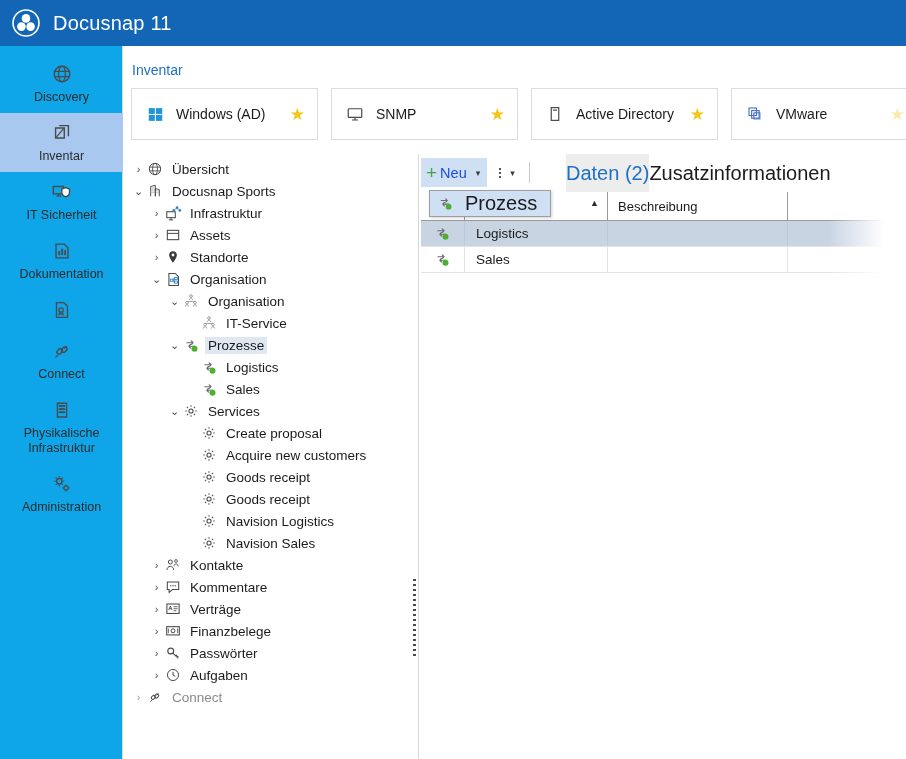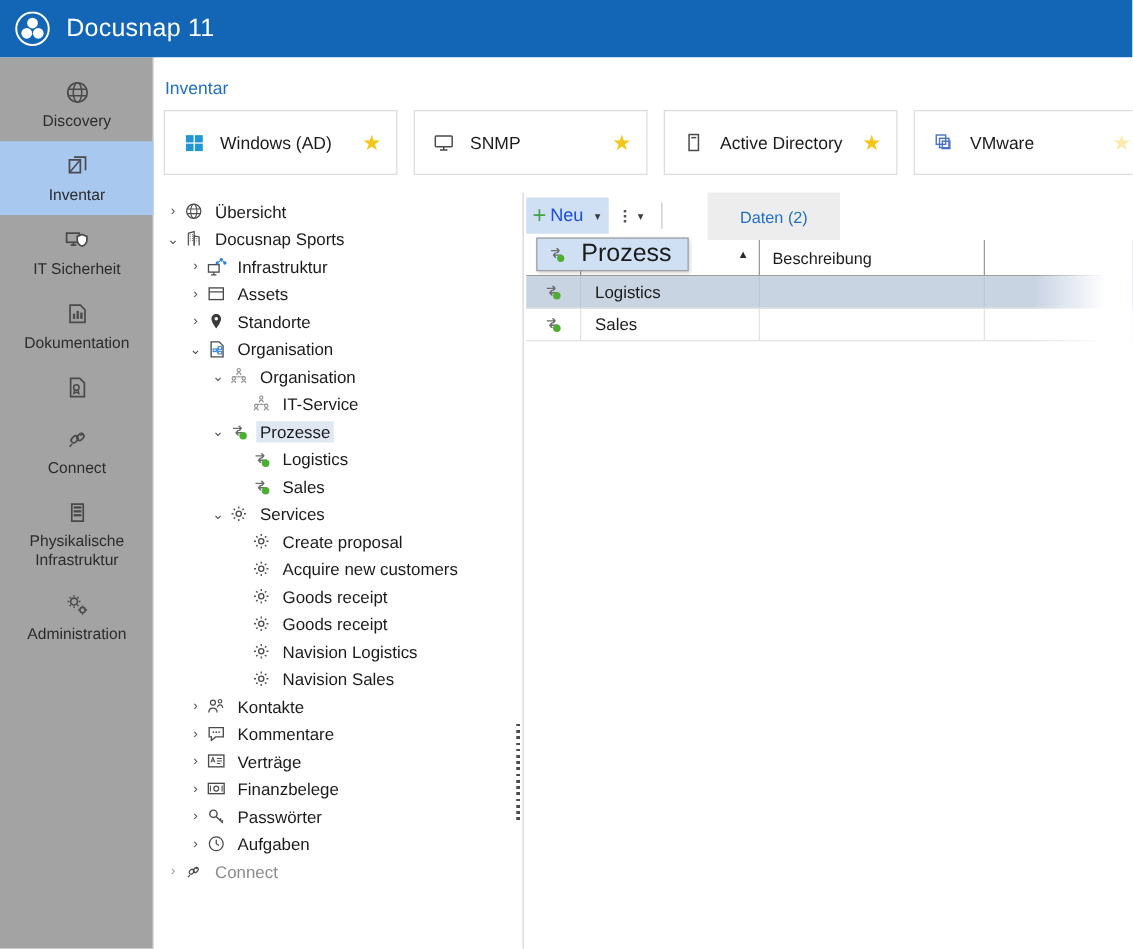--- a/index.html
+++ b/index.html
@@ -21,21 +21,21 @@
   }
   #titlebar .logo { width:28px; height:28px; flex:0 0 28px; }
   #titlebar .apptitle {
     color:#ffffff; font-size:20px; margin-left:13px; letter-spacing:.2px;
     font-weight:400;
   }
 
   
   #rail {
     position:absolute; left:0; top:46px; width:123px; height:713px;
-    background:#a3a3a3; border-right:1px solid #d8d8d8;
+    background:#0ea5e9; border-right:1px solid #d8d8d8;
     padding-top:8px;
   }
   .rail-item {
     width:123px; padding:7px 2px 8px 2px; text-align:center;
     color:#2c2c2c; cursor:default;
   }
   .rail-item.active { background:#a8c8f0; }
   .rail-ico { height:26px; display:flex; align-items:center; justify-content:center; }
   .rail-lab { font-size:12.5px; line-height:15px; margin-top:3px; }
 
@@ -80,21 +80,21 @@
   #neu-btn .plus { color:#46a346; font-size:19px; line-height:1; font-weight:400; }
   #neu-btn .lab { font-size:14.5px; margin-left:3px; color:#1d4ed8; }
   #neu-btn .car { margin-left:9px; font-size:9px; color:#3a3a3a; }
   #overflow-btn { height:29px; margin-top:4px; display:flex; align-items:center; padding:0 8px 0 12px; gap:9px; }
   .dots { display:flex; flex-direction:column; gap:2px; align-items:center; }
   .dots i { width:2px; height:2px; background:#555; display:block; }
   #overflow-btn .car { font-size:9px; color:#3a3a3a; }
   #cmd-sep { width:1px; background:#c9c9c9; margin:8px 0 9px 6px; }
 
   #tabs2 { position:absolute; left:145px; top:0; height:38px; display:flex; align-items:stretch; }
-  .dtab { display:flex; align-items:center; padding:0 26px; font-size:13px; cursor:default; }
+  .dtab { display:flex; align-items:center; padding:0 0; font-size:20px; cursor:default; }
   .dtab.active { background:#ededed; color:#1f6fc4; }
   .dtab.inactive { color:#1b1b1b; }
 
   
   #dropdown { position:absolute; left:8px; top:36px; width:122px; height:27px;
      background:#cfe0f5; border:1px solid #9e9e9e; display:flex; align-items:center;
      padding-left:6px; z-index:40; box-shadow:1px 1px 3px rgba(0,0,0,.18); }
   #dropdown .m-ico { width:18px; flex:0 0 18px; display:flex; align-items:center; justify-content:center; }
   #dropdown .m-lab { margin-left:11px; font-size:20px; }
 
@@ -589,20 +589,23 @@
             <i></i>
             <i></i>
             <i></i>
           </span>
         <span class="car">▾</span>
       </div>
       <div id="cmd-sep"></div>
       <div id="tabs2">
           <div class="dtab active">
             <span>Daten (2)</span>
+          </div>
+          <div class="dtab inactive">
+            <span>Zusatzinformationen</span>
           </div>
         </div>
     </div>
 
     <div id="dropdown">
       <span class="m-ico">
         <svg viewBox="0 0 16 16" width="15" height="15">
           <path d="M3 4.2 h5.5 l-1.3 -1.6 1.6 0 1.8 2.2 -1.8 2.2 -1.6 0 1.3 -1.6 H3 z" fill="#6c6c6c"></path>
           <path d="M12 9.2 H6.5 l1.3 1.6 -1.6 0 -1.8 -2.2 1.8 -2.2 1.6 0 -1.3 1.6 H12 z" fill="#6c6c6c"></path>
           <circle cx="11.3" cy="11.4" r="3.1" fill="#4caf30"></circle>

